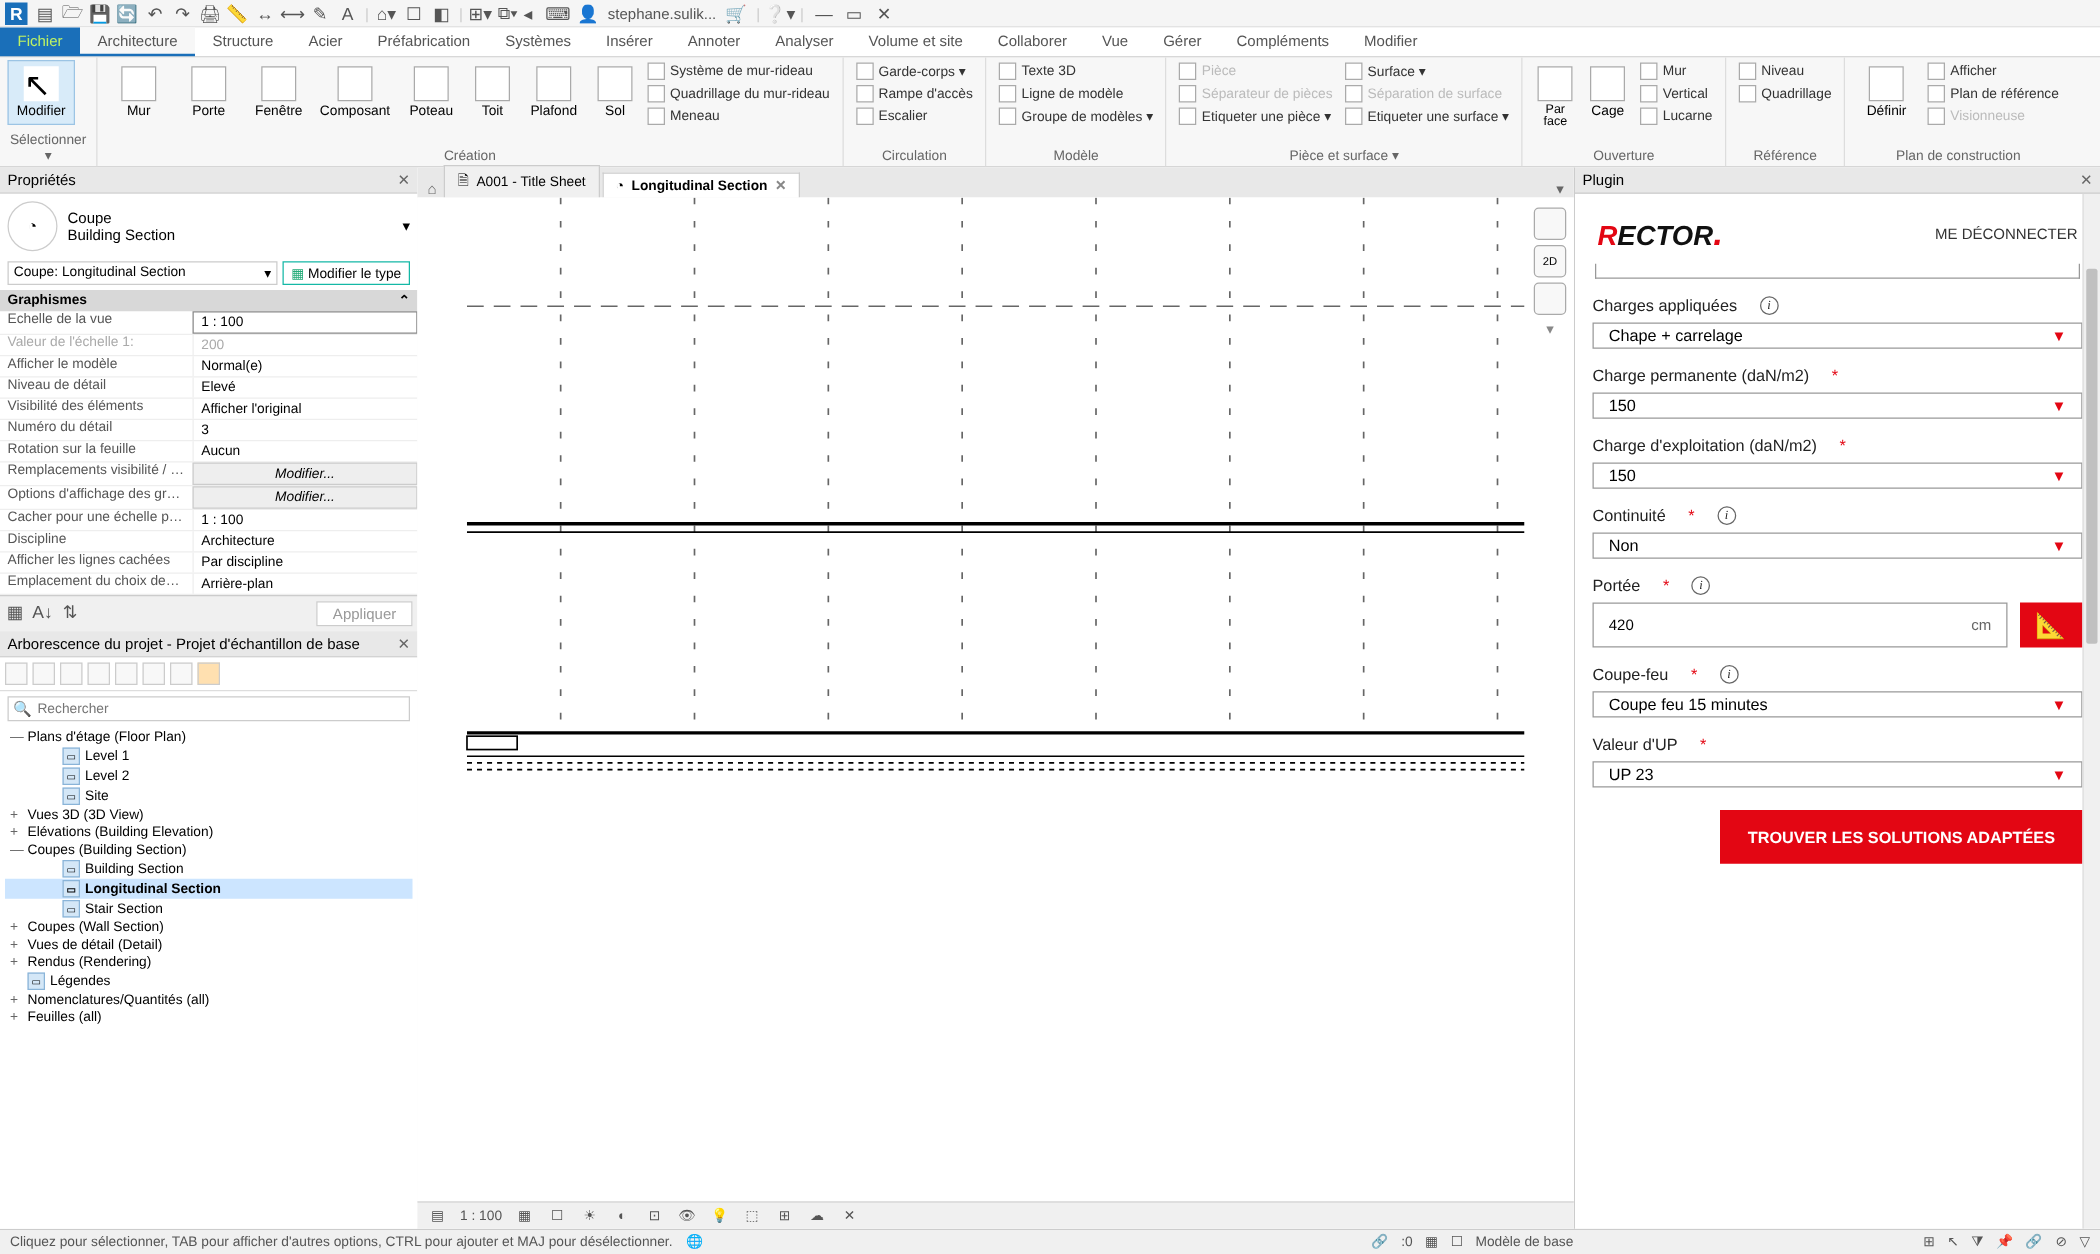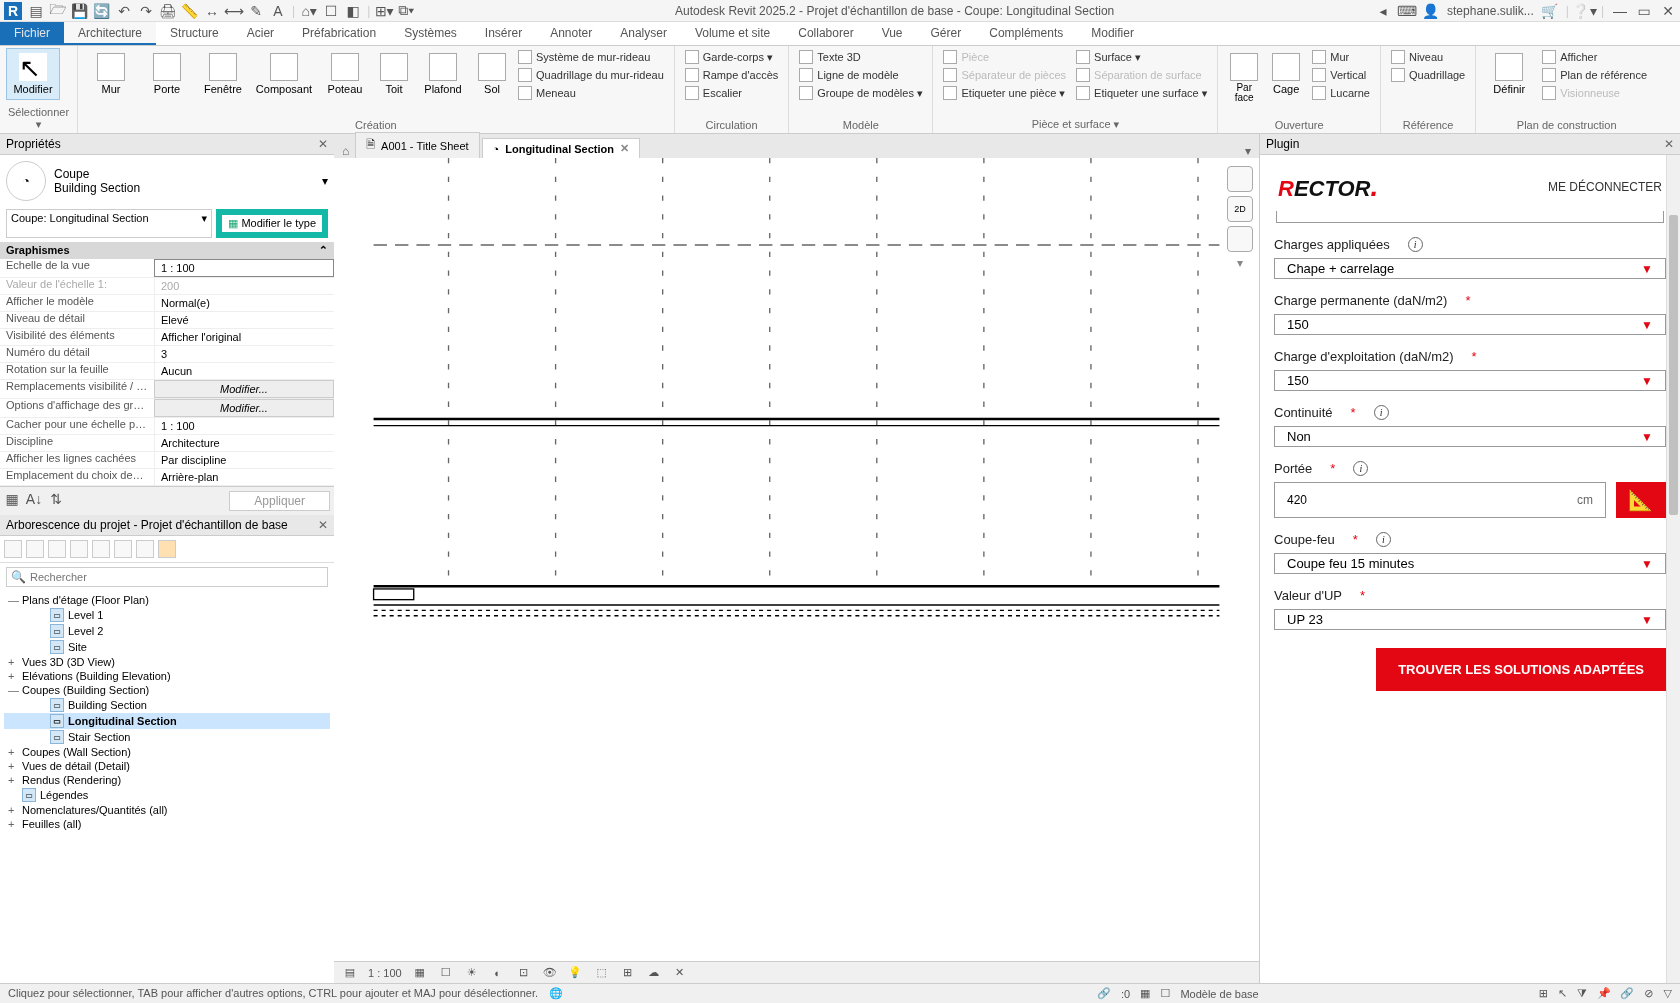--- a/index.html
+++ b/index.html
@@ -56,21 +56,21 @@
   border-bottom: 1px solid #ccc;
 }
 .ribbon-tab {
   padding: 4px 14px;
   color: #555;
   cursor: pointer;
   border-right: 0;
 }
 .ribbon-tab.file {
   background: #1a6fb9;
-  color: #e5e5e5;
+  color: #bef264;
 }
 .ribbon-tab.active {
   background: #f7f7f7;
   border-bottom: 2px solid #1a6fb9;
 }
 .ribbon-panel {
   height: 88px;
   background: #f7f7f7;
   display: flex;
   border-bottom: 1px solid #ccc;
@@ -193,21 +193,21 @@
 .prop-selector {
   flex: 1;
   border: 1px solid #ccc;
   padding: 2px 4px;
   background: #fff;
   font-size: 11px;
   display: flex;
   justify-content: space-between;
 }
 .prop-edit-type {
-  border: 6px solid #14b8a6;
+  border: 1px solid #14b8a6;
   padding: 2px 6px;
   background: #fff;
   font-size: 11px;
   cursor: pointer;
 }
 .prop-section {
   background: #d8d8d8;
   padding: 2px 6px;
   font-weight: bold;
   font-size: 11px;
@@ -249,21 +249,21 @@
   padding: 4px;
   border-top: 1px solid #ccc;
   background: #f0f0f0;
 }
 .prop-footer .lefticons {
   display: flex;
   gap: 6px;
 }
 .prop-footer .apply {
   border: 1px solid #ccc;
-  padding: 2px 24px;
+  padding: 2px 12px;
   background: #fff;
   color: #999;
 }
 .browser-body {
   flex: 1;
   background: #fff;
   overflow: auto;
   display: flex;
   flex-direction: column;
 }
@@ -550,21 +550,20 @@
     <span class="quick-icon">✎</span>
     <span class="quick-icon">A</span>
     <span style="color:#ccc;">|</span>
     <span class="quick-icon">⌂▾</span>
     <span class="quick-icon">☐</span>
     <span class="quick-icon">◧</span>
     <span style="color:#ccc;">|</span>
     <span class="quick-icon">⊞▾</span>
     <span class="quick-icon">⧉▾</span>
   </div>
-  <div class="title-text">Autodesk Revit 2025.2 - Projet d'échantillon de base - Coupe: Longitudinal Section</div>
   <div class="title-bar-right">
     <span class="quick-icon">◂</span>
     <span class="quick-icon">⌨</span>
     <span class="quick-icon">👤</span>
     <span style="cursor:pointer;">stephane.sulik...</span>
     <span class="quick-icon">🛒</span>
     <span style="color:#ccc;">|</span>
     <span class="quick-icon">❔▾</span>
     <span style="color:#ccc;">|</span>
     <span class="quick-icon">—</span>

